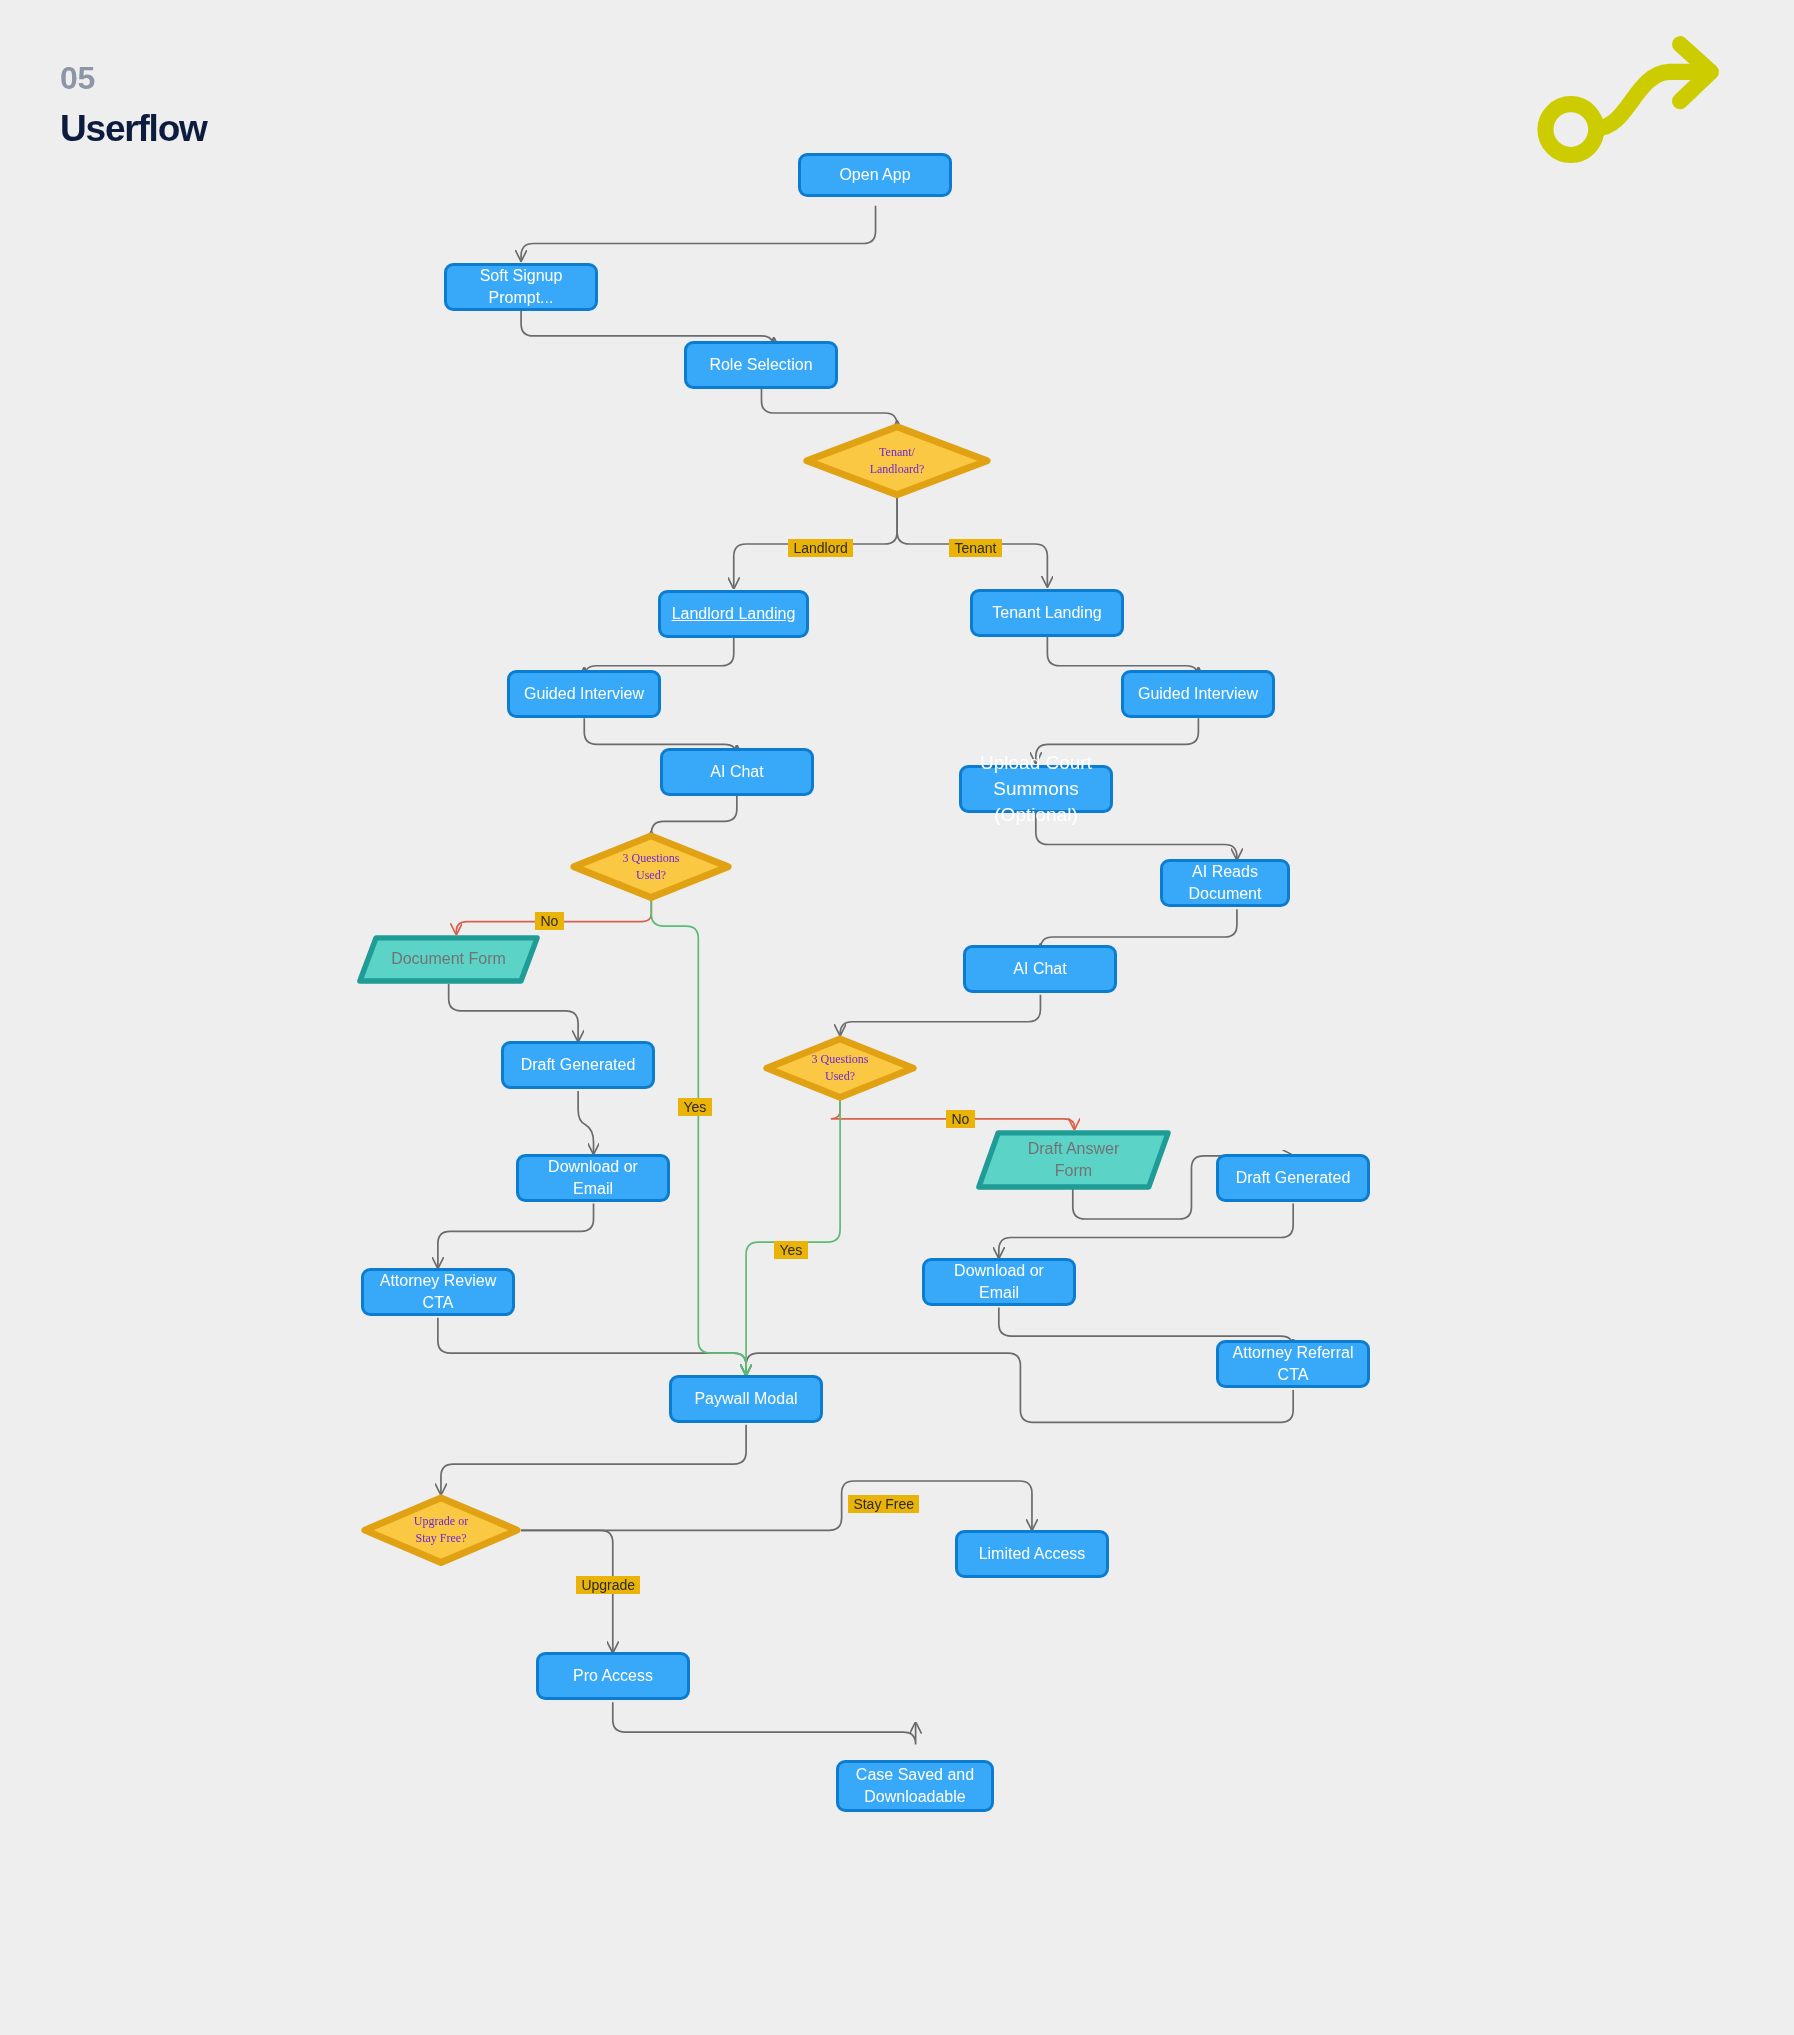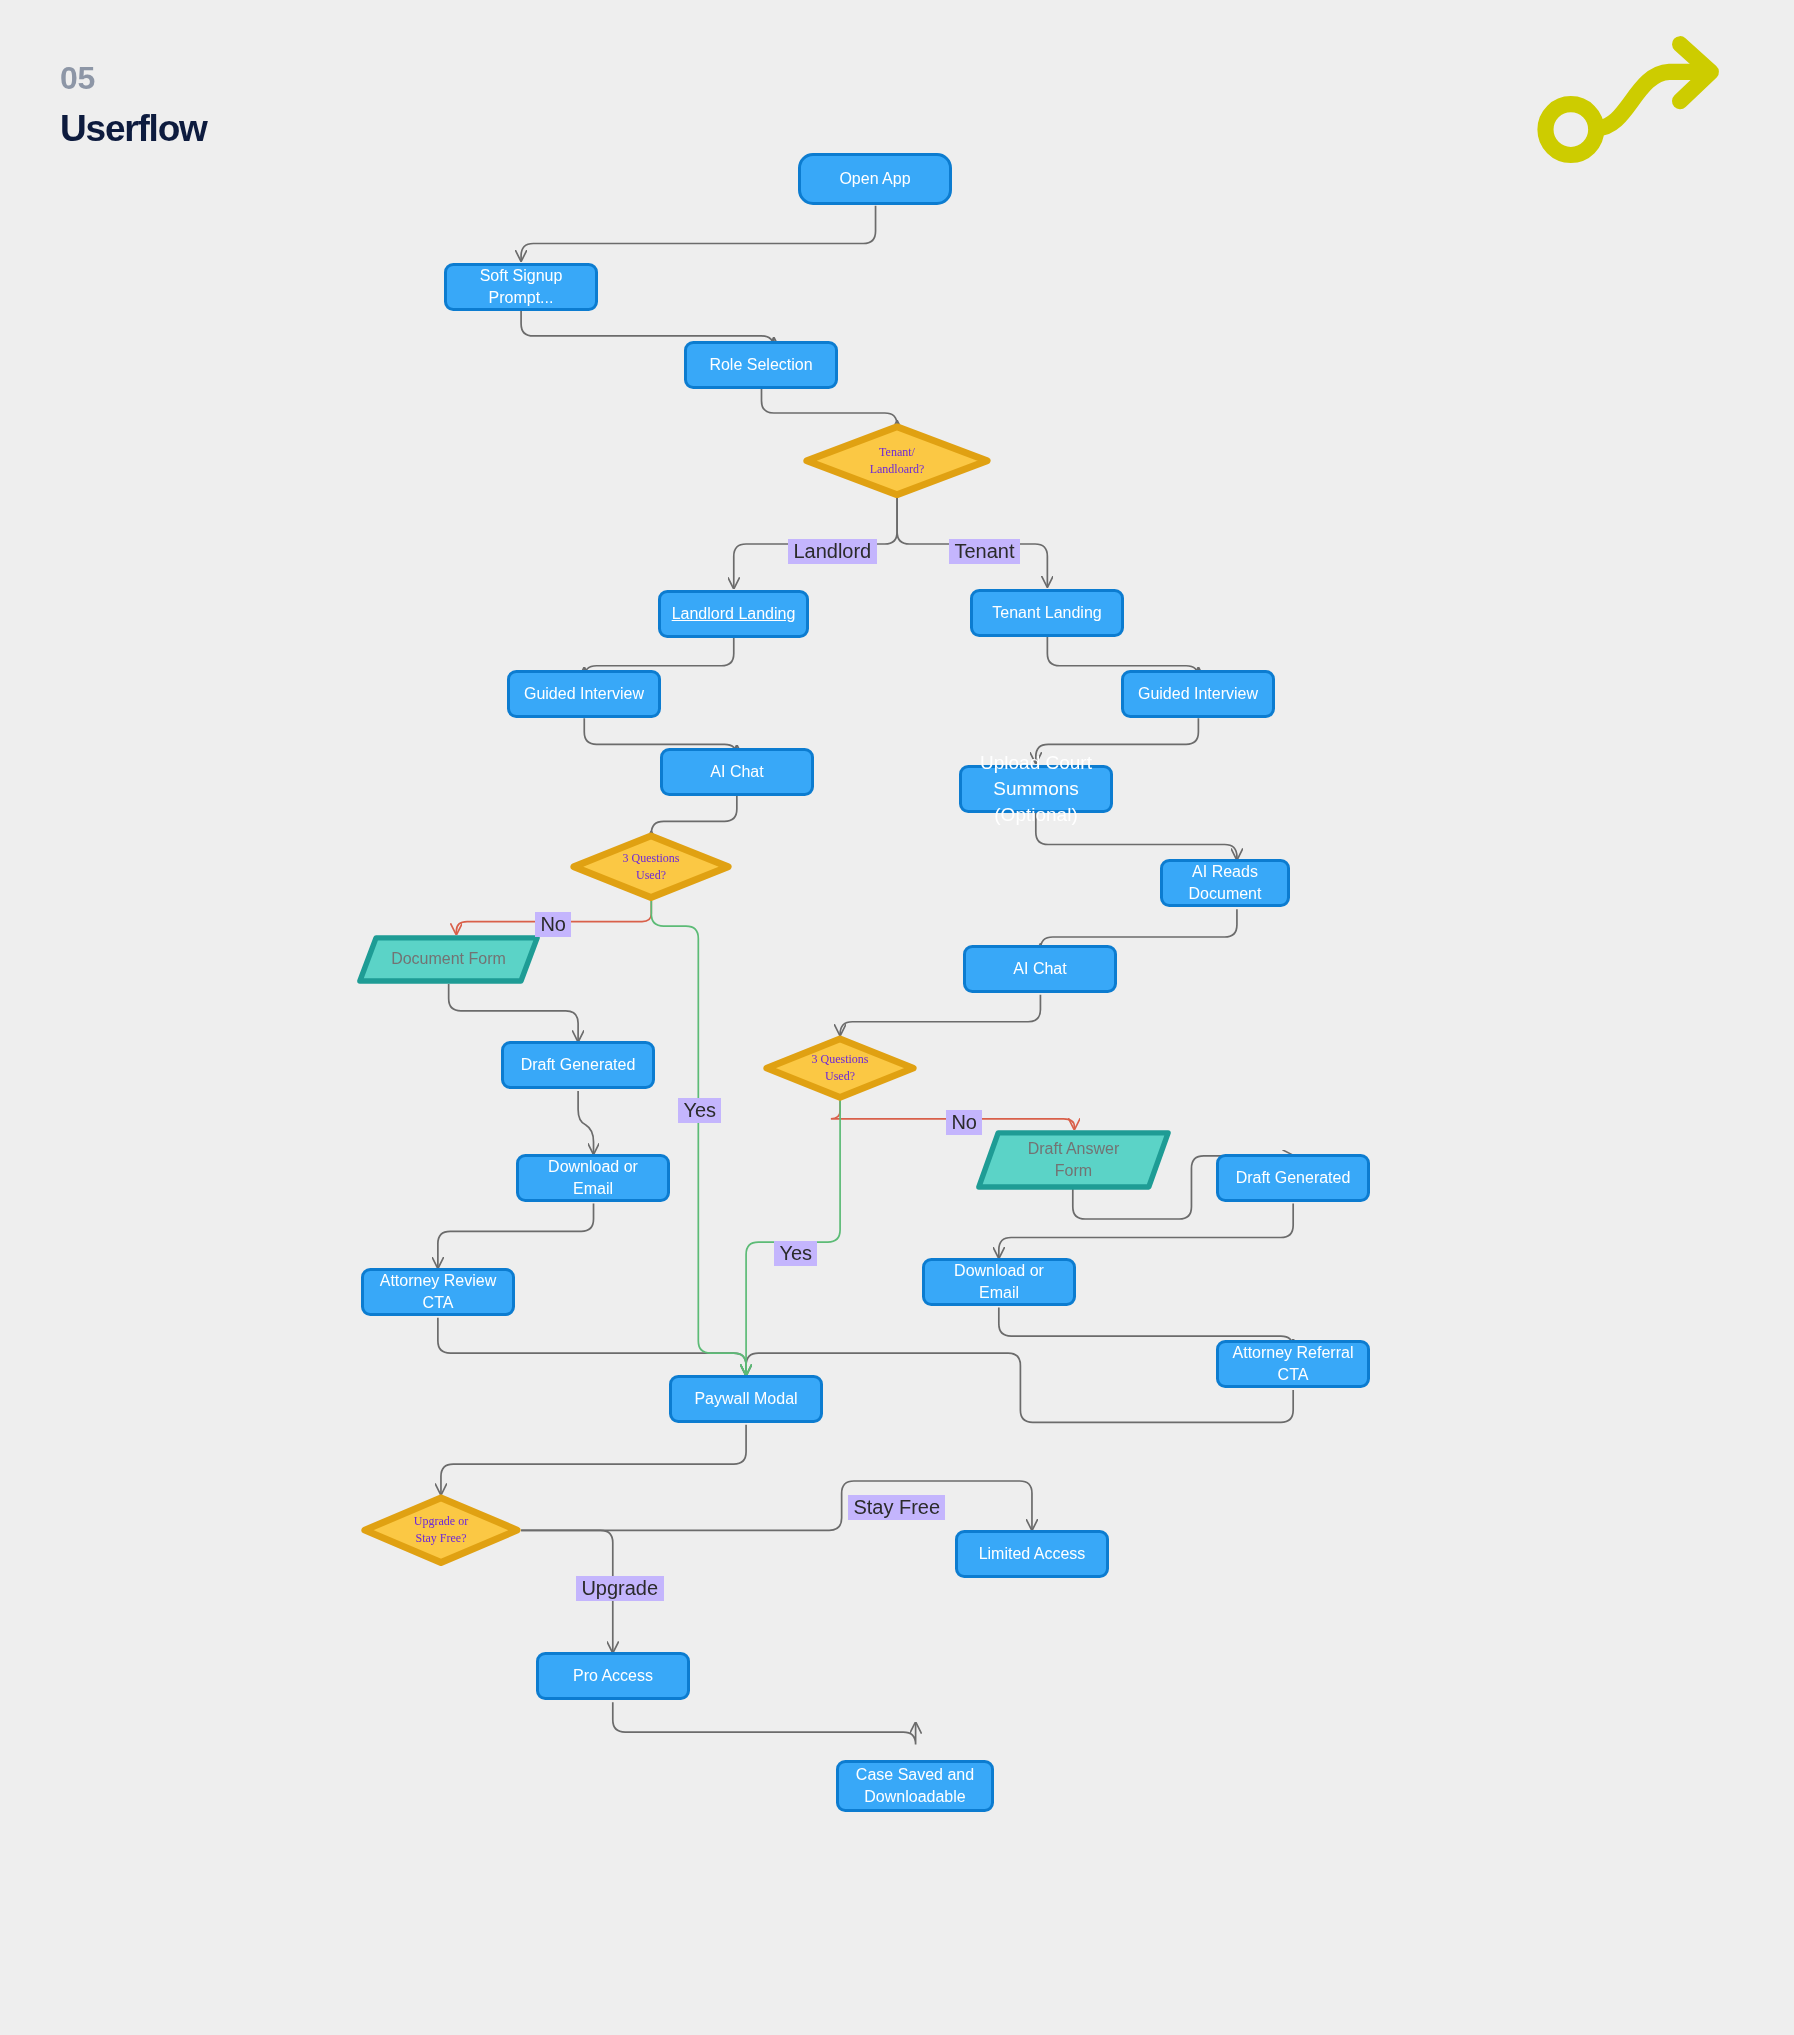--- a/index.html
+++ b/index.html
@@ -109,23 +109,23 @@
     position: relative;
     z-index: 2;
     white-space: pre-line;
   }
 
   .node .txt { white-space: pre-line; }
 
   
   .edge-label {
     position: absolute;
-    font-size: 20px;
+    font-size: 14px;
     color: #2b2b2b;
-    background: #c4b5fd;
+    background: #eab308;
     padding: 0.8px 5.4px;
     white-space: nowrap;
   }
 </style>
 </head>
 <body>
 
 <div id="header">
   <span class="num">05</span>
   <span class="title">Userflow</span>
@@ -213,21 +213,21 @@
       <path d="M845 1169 L845 1186 Q845 1196 833 1196 L606 1196 Q592 1196 592 1208 L592 1212"></path>
       <path d="M1090 1428 L1090 1442 Q1090 1452 1078 1452 L1380 1452 Q1394 1452 1394 1462 L1394 1465"></path>
     </g>
 
     <g fill="none" stroke="#5cbb76" stroke-width="2.2">
       <path d="M845 1169 L845 1186 Q845 1202 861 1202 L890 1202 Q906 1202 906 1218 L906 1740 Q906 1756 922 1756 L952 1756 Q968 1756 968 1772 L968 1784" marker-end="url(#ah-yes)"></path>
       <path d="M1090 1428 L1090 1444 Q1090 1460 1090 1476 L1090 1596 Q1090 1612 1074 1612 L984 1612 Q968 1612 968 1628 L968 1784" marker-end="url(#ah-yes)"></path>
     </g>
   </svg>
 
-  <div class="node process" style="left:798px; top:153px; width:154px; height:52px;border-radius:15px;">
+  <div class="node process" style="left:798px; top:153px; width:154px; height:44px;">
     <span class="txt">Open App</span>
   </div>
 
   <div class="node process" style="left:444px; top:263px; width:154px; height:48px;">
     <span class="txt">Soft Signup Prompt...</span>
   </div>
 
   <div class="node process" style="left:684px; top:341px; width:154px; height:48px;">
     <span class="txt">Role Selection</span>
   </div>

